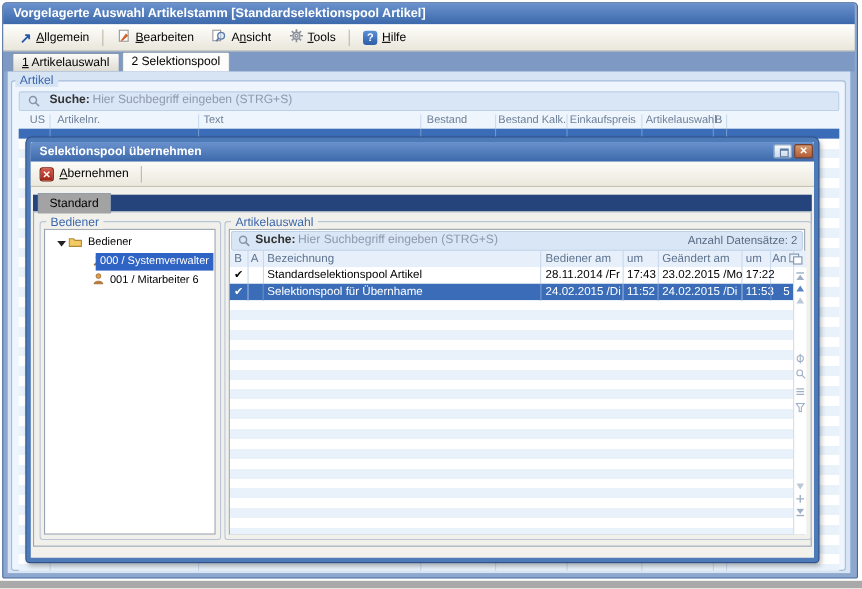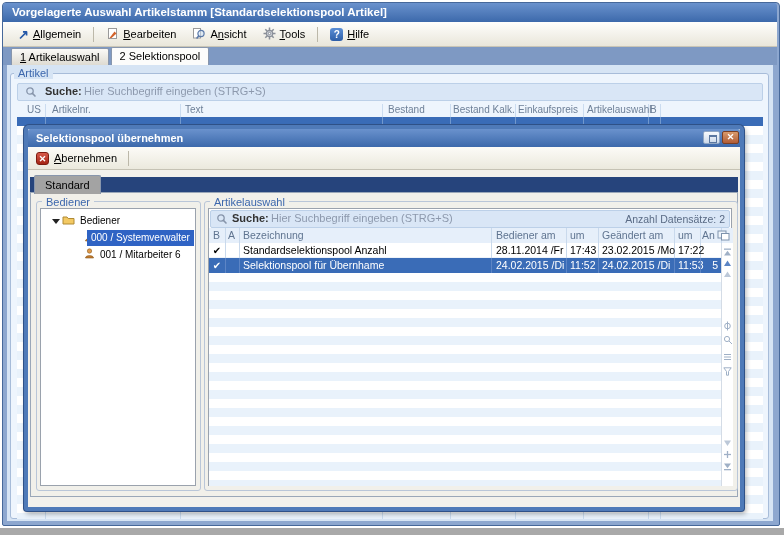--- a/index.html
+++ b/index.html
@@ -231,21 +231,21 @@
 <div class="a vsep" style="left:239px;top:228px;height:45px;background:#c9d9ec"></div>
 <div class="a vsep" style="left:491px;top:228px;height:45px;background:#c9d9ec"></div>
 <div class="a vsep" style="left:566px;top:228px;height:45px;background:#c9d9ec"></div>
 <div class="a vsep" style="left:598px;top:228px;height:45px;background:#c9d9ec"></div>
 <div class="a vsep" style="left:674px;top:228px;height:45px;background:#c9d9ec"></div>
 <div class="a vsep" style="left:700px;top:228px;height:45px;background:#c9d9ec"></div>
 <div class="a vsep" style="left:721px;top:228px;height:15px;background:#c9d9ec"></div>
 
 <div class="a" style="left:209px;top:243px;width:512px;height:15px;background:#fff;border-bottom:1px solid #eef3f9;box-sizing:border-box;z-index:12"></div>
 <span class="a grow chk nw" style="left:210px;top:243px;width:14px;">✔</span>
-<span class="a grow nw" style="left:243px;top:243px;">Standardselektionspool Anzahl</span>
+<span class="a grow nw" style="left:243px;top:243px;">Standardselektionspool Artikel</span>
 <span class="a grow nw" style="left:496px;top:243px;">28.11.2014 /Fr</span>
 <span class="a grow nw" style="left:570px;top:243px;">17:43</span>
 <span class="a grow nw" style="left:602px;top:243px;">23.02.2015 /Mo</span>
 <span class="a grow nw" style="left:678px;top:243px;">17:22</span>
 
 <div class="a" style="left:209px;top:258px;width:512px;height:15px;background:#3a6cb7;z-index:12"></div>
 <span class="a grow chk nw" style="left:210px;top:258px;width:14px;color:#fff;">✔</span>
 <span class="a grow nw" style="left:243px;top:258px;color:#fff;">Selektionspool für Übernhame</span>
 <span class="a grow nw" style="left:496px;top:258px;color:#fff;">24.02.2015 /Di</span>
 <span class="a grow nw" style="left:570px;top:258px;color:#fff;">11:52</span>

